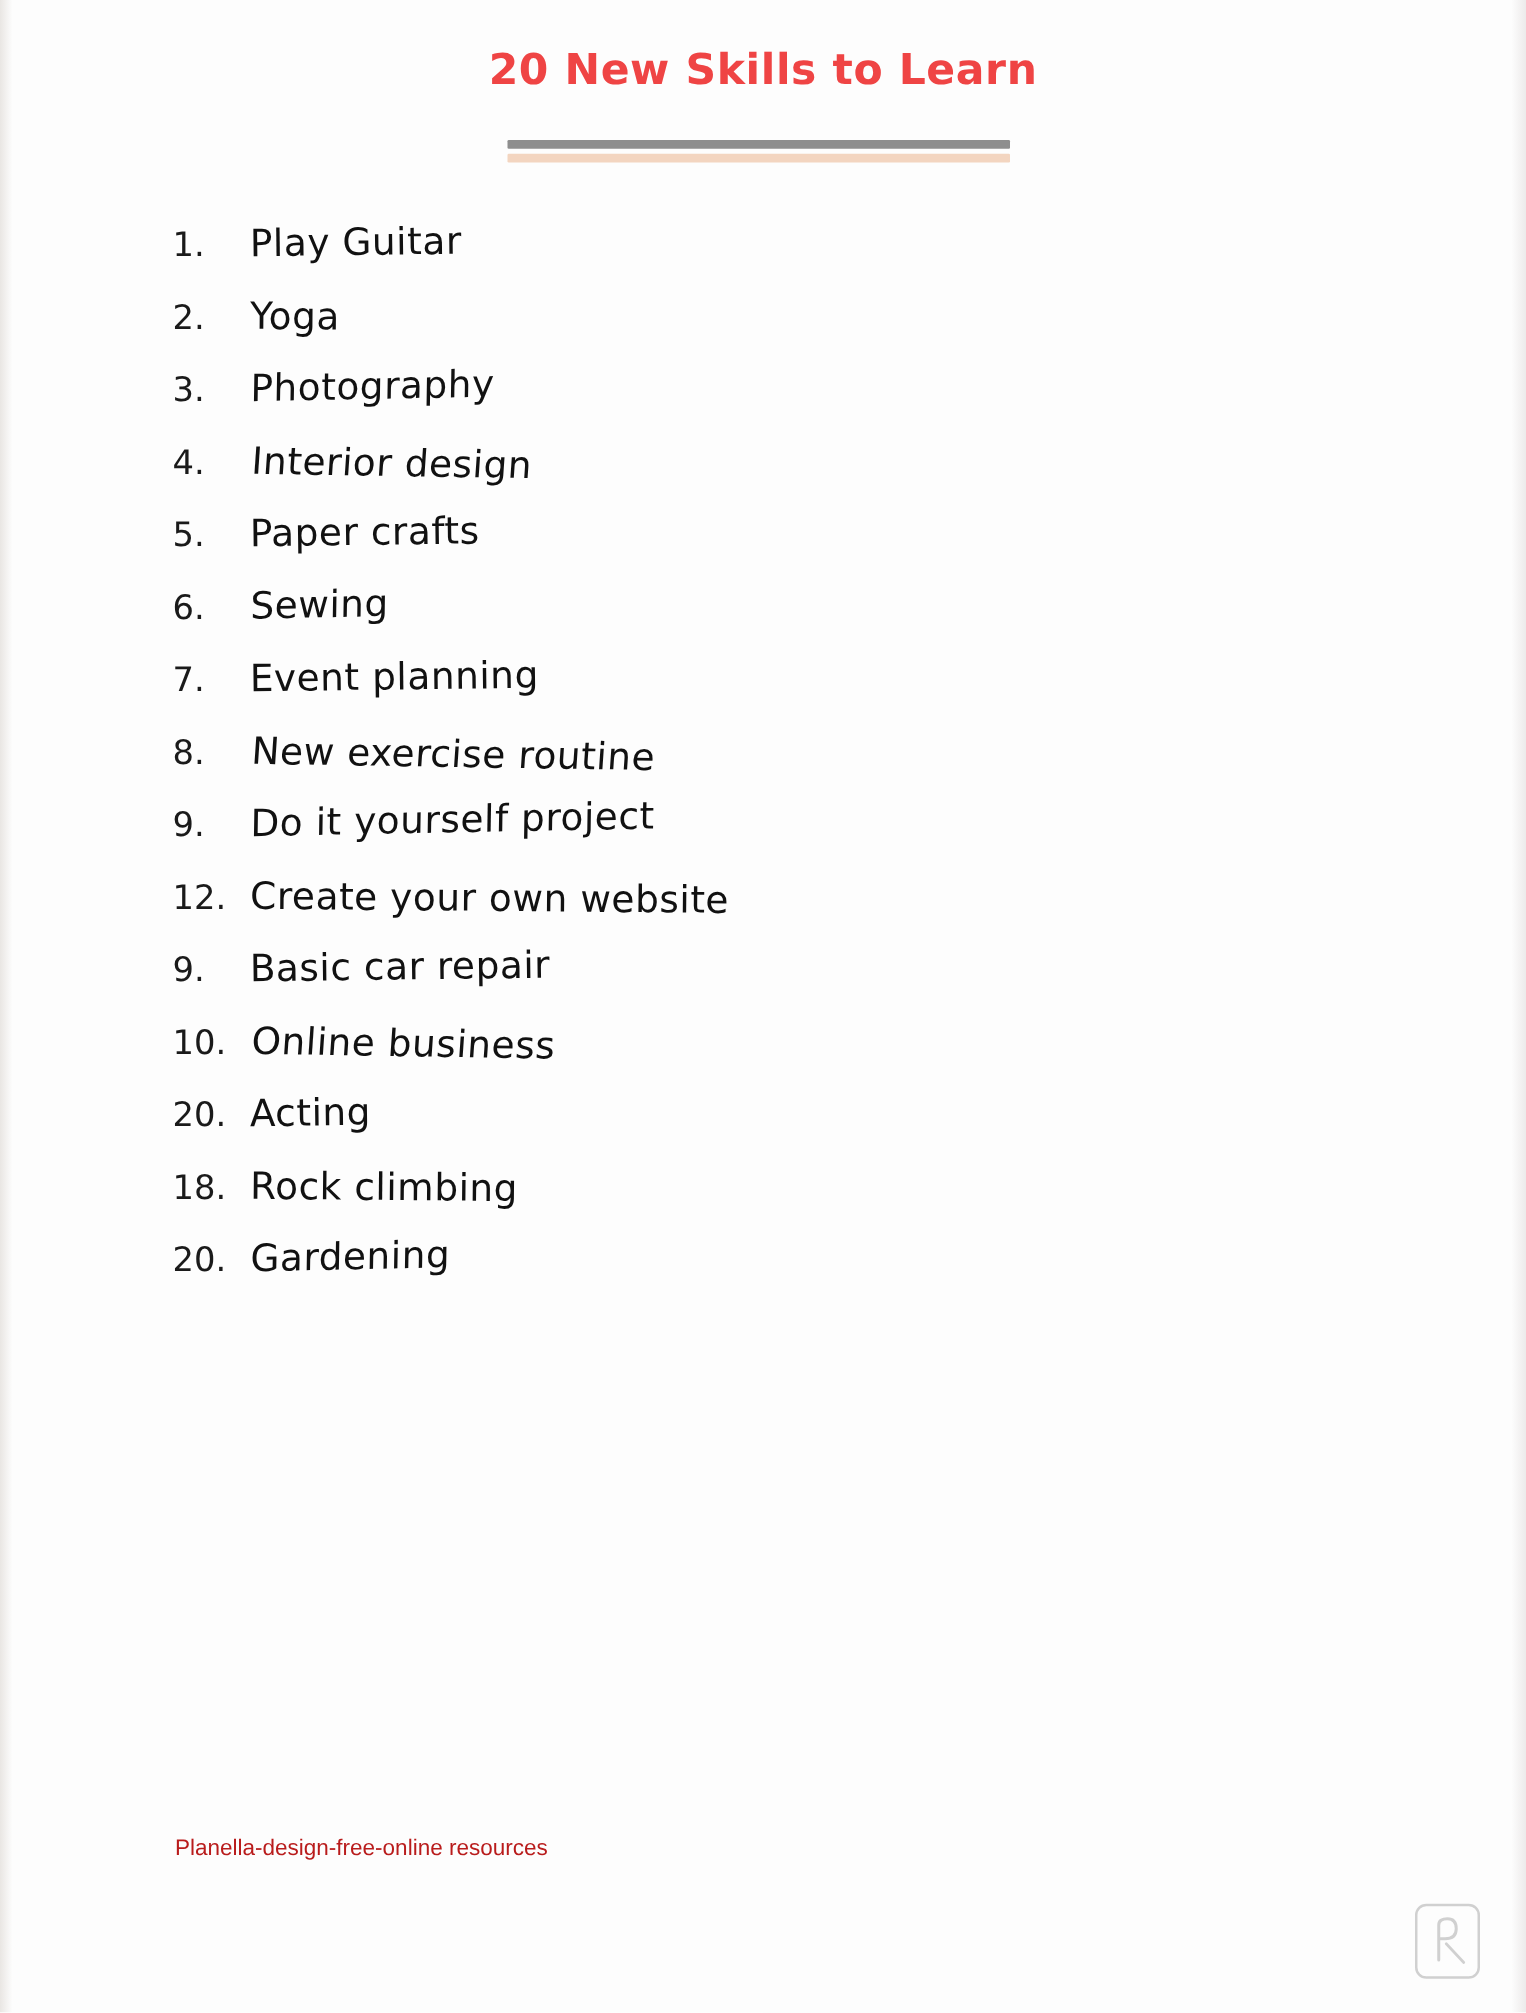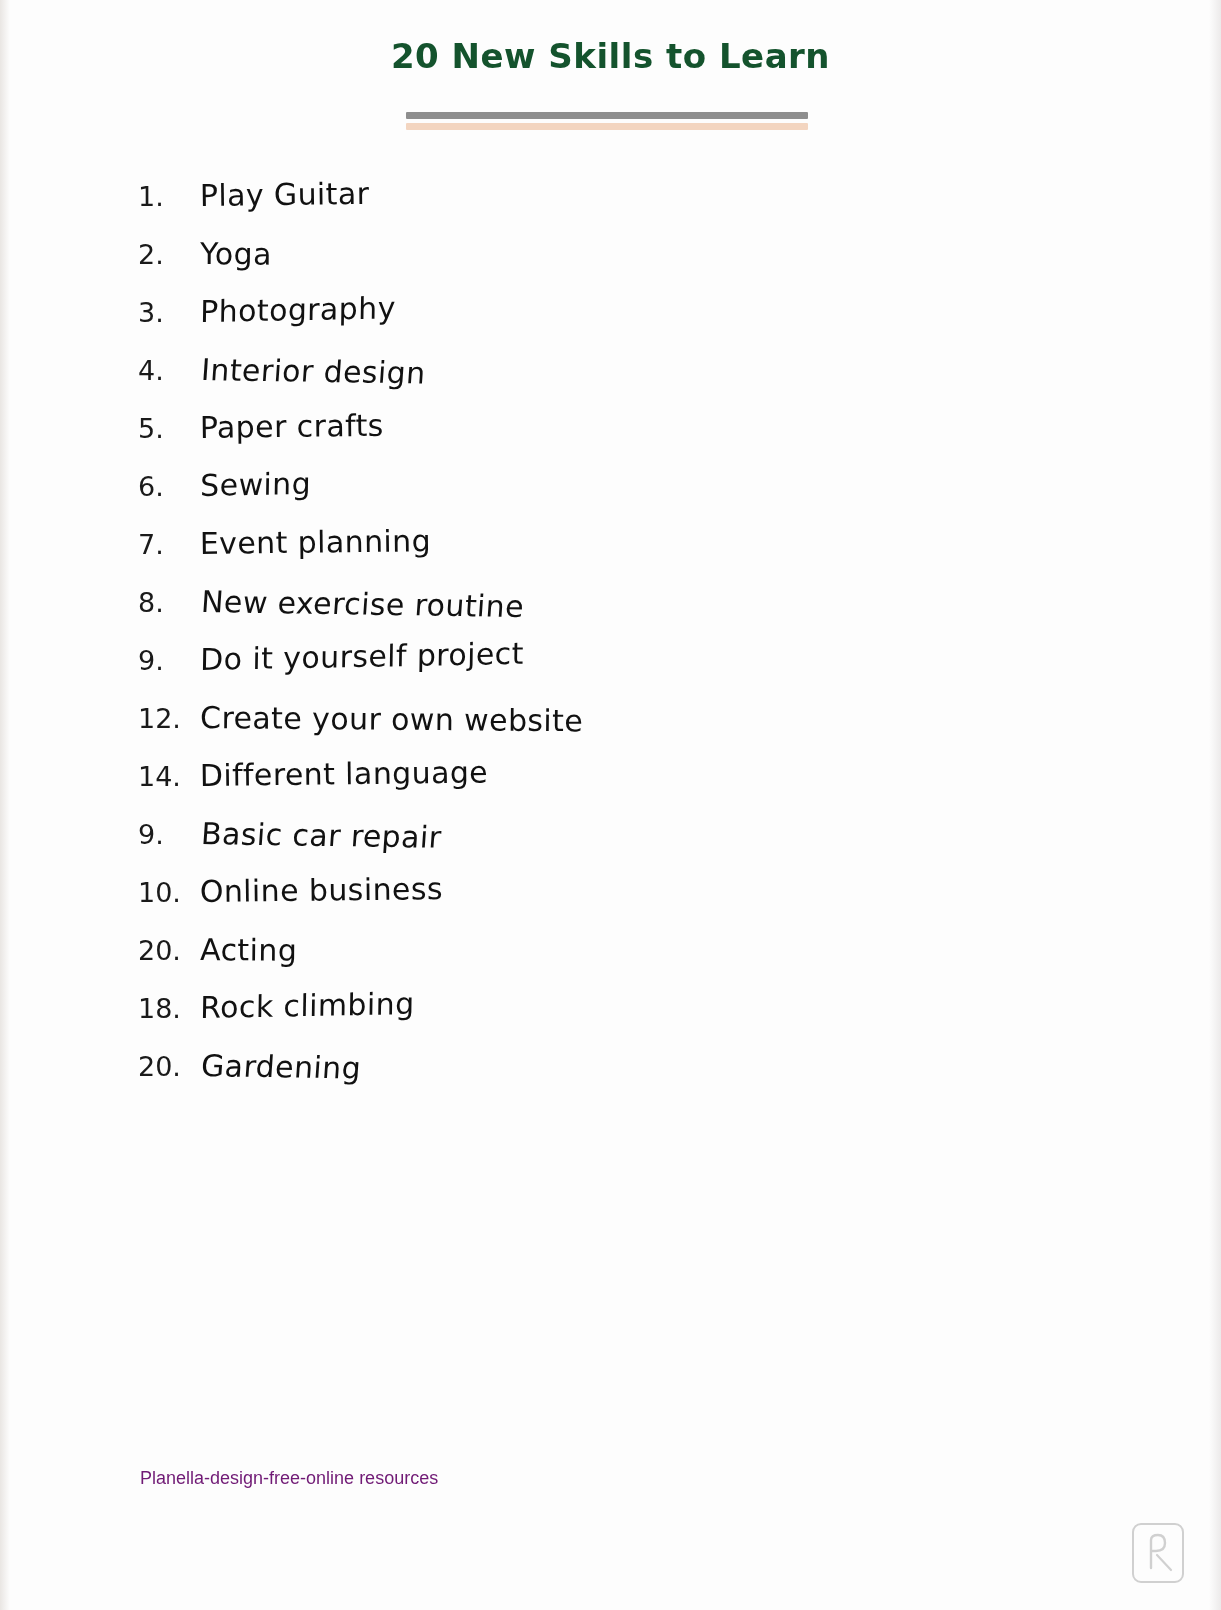--- a/index.html
+++ b/index.html
@@ -40,21 +40,21 @@
   .doc-title {
     position: absolute;
     top: 36px;
     left: 0;
     width: 100%;
     text-align: center;
     font-family: "DejaVu Sans", sans-serif;
     font-size: 34px;
     font-weight: bold;
     letter-spacing: 0.5px;
-    color: #14532d;
+    color: #ef4444;
   }
 
   .rule-wrap {
     position: absolute;
     top: 112px;
     left: 406px;
     width: 402px;
   }
   .rule-top {
     height: 7px;
@@ -104,21 +104,21 @@
   .list-item:nth-child(3n) .txt { transform: rotate(-1.1deg) skewX(-2deg); }
   .list-item:nth-child(4n) .txt { transform: rotate(0.9deg) skewX(-3deg); }
   .list-item .txt { transform-origin: left bottom; display: inline-block; }
 
   .footer-note {
     position: absolute;
     left: 140px;
     top: 1468px;
     font-family: "Liberation Sans", sans-serif;
     font-size: 18px;
-    color: #701a75;
+    color: #b91c1c;
   }
 
   .logo {
     position: absolute;
     right: 36px;
     bottom: 26px;
     width: 54px;
     height: 62px;
     opacity: 0.45;
   }
@@ -169,24 +169,20 @@
         <span class="idx">8.</span>
         <span class="txt">New exercise routine</span>
       </li>
       <li class="list-item">
         <span class="idx">9.</span>
         <span class="txt">Do it yourself project</span>
       </li>
       <li class="list-item">
         <span class="idx">12.</span>
         <span class="txt">Create your own website</span>
-      </li>
-      <li class="list-item">
-        <span class="idx">14.</span>
-        <span class="txt">Different language</span>
       </li>
       <li class="list-item">
         <span class="idx">9.</span>
         <span class="txt">Basic car repair</span>
       </li>
       <li class="list-item">
         <span class="idx">10.</span>
         <span class="txt">Online business</span>
       </li>
       <li class="list-item">

